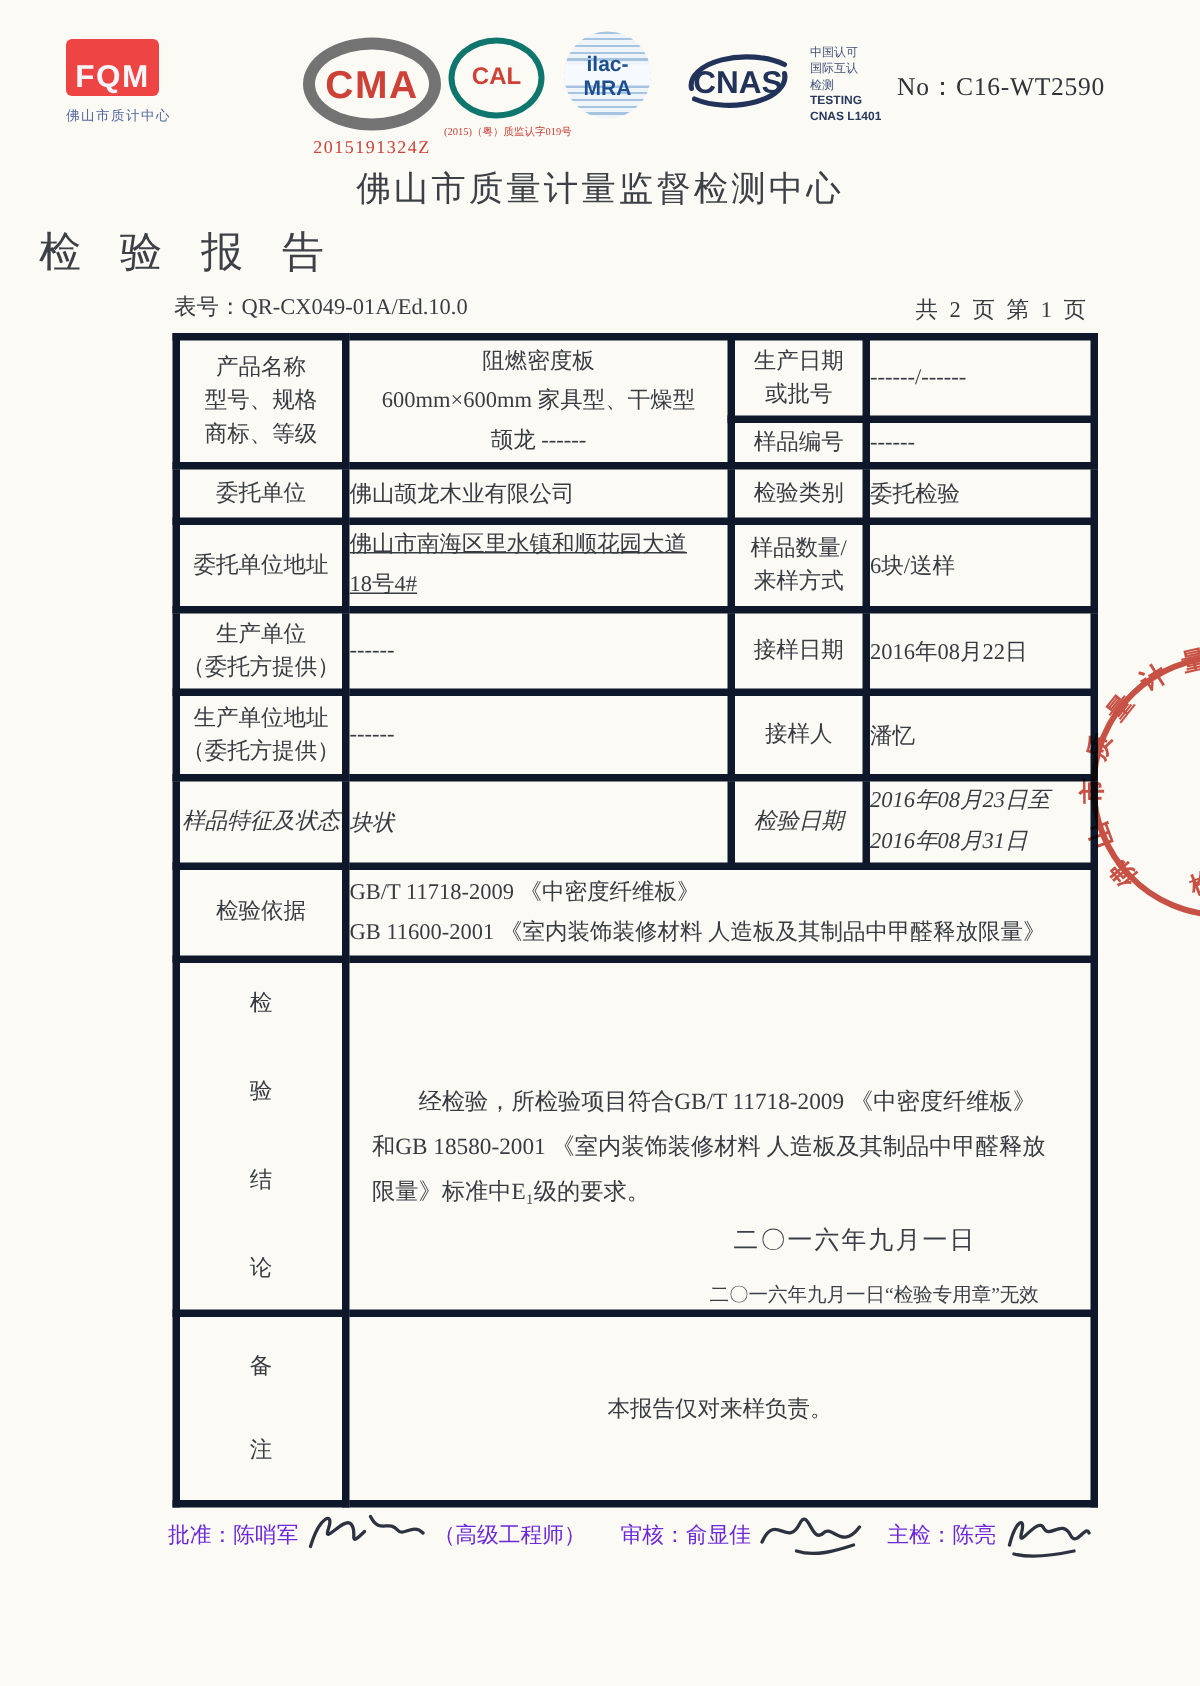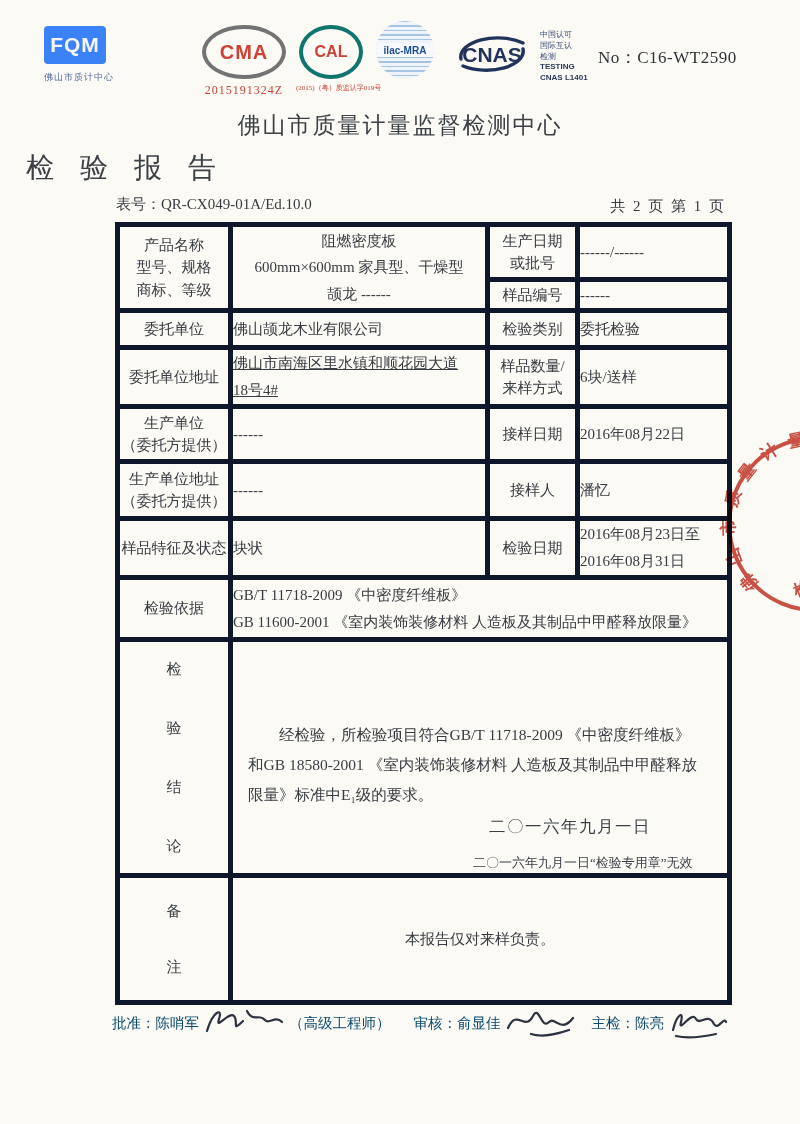--- a/index.html
+++ b/index.html
@@ -4,37 +4,37 @@
 <style>
   html,body{margin:0;padding:0;background:#e8e6e0;}
   .page{
     position:relative;width:800px;height:1124px;margin:0 auto;
     background:#fbfaf5;overflow:hidden;
     font-family:"Liberation Serif","DejaVu Serif",serif;
     color:#3b3e44;
   }
   
   .hdr-item{position:absolute;text-align:center;}
-  .fqm-box{width:62px;height:38px;background:#3b82f6;border-radius:4px;
-    display:flex;align-items:center;justify-content:center;
+  .fqm-box{width:62px;height:38px;background:#ef4444;border-radius:4px;
+    display:flex;align-items:flex-end;justify-content:center;
     color:#f4f6fa;font-family:"Liberation Sans",sans-serif;font-weight:bold;font-size:21px;letter-spacing:1px;}
   .fqm-cap{margin-top:7px;font-size:9px;color:#52679c;letter-spacing:1px;}
-  .cma-oval{width:76px;height:46px;border:4px solid #737373;border-radius:50%;
+  .cma-oval{width:76px;height:46px;border:8px solid #737373;border-radius:50%;
     display:flex;align-items:center;justify-content:center;
-    color:#cd4136;font-family:"Liberation Sans",sans-serif;font-weight:bold;font-size:20px;letter-spacing:1px;}
+    color:#cd4136;font-family:"Liberation Sans",sans-serif;font-weight:bold;font-size:26px;letter-spacing:1px;}
   .cma-num{margin-top:4px;font-size:12px;color:#cd4136;letter-spacing:1px;}
   .cal-oval{width:56px;height:46px;border:4px solid #0f766e;border-radius:50%;
     display:flex;align-items:center;justify-content:center;margin:0 auto;
     color:#cd4136;font-family:"Liberation Sans",sans-serif;font-weight:bold;font-size:16px;}
   .cal-cap{margin-top:4px;font-size:7px;color:#cd4136;white-space:nowrap;}
   .ilac-circle{width:58px;height:58px;border-radius:50%;margin:0 auto;position:relative;overflow:hidden;
     background:repeating-linear-gradient(180deg,#a6c4e0 0 1.5px,#eef4fa 1.5px 4.5px);}
   .ilac-strip{position:absolute;left:0;right:0;top:22px;height:14px;background:#f6f9fd;
     display:flex;align-items:center;justify-content:center;
-    font-family:"Liberation Sans",sans-serif;font-weight:bold;font-size:10px;color:#1d4e8f;}
+    font-family:"Liberation Sans",sans-serif;font-weight:bold;font-size:14px;color:#1d4e8f;}
   .cnas-wrap{display:flex;align-items:flex-start;gap:8px;}
   .cnas-mark{position:relative;width:80px;height:48px;}
   .cnas-mark svg{position:absolute;left:0;top:0;}
   .cnas-lines{font-size:8px;line-height:1.35;color:#41527a;text-align:left;
     font-family:"Liberation Sans",sans-serif;}
   .cnas-lines .b{font-weight:bold;color:#2a3a5e;}
   .report-no{position:absolute;left:598px;top:46px;font-size:17px;color:#2f3338;letter-spacing:.5px;}
   
   .title{position:absolute;left:0;right:0;top:110px;text-align:center;
     font-size:23px;letter-spacing:2px;color:#3d4147;}
@@ -59,21 +59,21 @@
     text-align:left;position:relative;z-index:2;}
   .concl-date{position:absolute;left:256px;top:174px;font-size:16.5px;letter-spacing:1.5px;
     color:#3a3e46;z-index:2;white-space:nowrap;}
   .concl-note{position:absolute;left:240px;top:212px;font-size:13px;color:#3a3e46;z-index:2;white-space:nowrap;}
   .remark-text{text-align:center;font-size:15px;}
   
   .stamp{position:absolute;mix-blend-mode:multiply;opacity:.88;pointer-events:none;}
   .stamp-edge{left:716px;top:424px;transform:rotate(-22deg);z-index:3;}
   
   .footer{position:absolute;left:112px;top:1000px;width:620px;height:46px;
-    font-size:14.5px;color:#0c4a6e;display:flex;align-items:center;white-space:nowrap;}
+    font-size:14.5px;color:#6d28d9;display:flex;align-items:center;white-space:nowrap;}
   .footer .sig{margin:0 2px;}
   .footer .gap1{width:10px;}
   .footer .gap2{width:26px;}
   .sig svg{vertical-align:middle;}
 </style>
 </head>
 <body>
 
 <div class="page">
 
@@ -191,21 +191,21 @@
     <tr style="height:57px;">
       <td class="lbl">
         <div>生产单位地址</div>
         <div>（委托方提供）</div>
       </td>
       <td class="val">------</td>
       <td class="lbl">接样人</td>
       <td class="val">潘忆</td>
     </tr>
 
-    <tr style="height:48px;">
+    <tr style="height:48px;font-style:italic;">
       <td class="lbl">样品特征及状态</td>
       <td class="val">块状</td>
       <td class="lbl">检验日期</td>
       <td class="val lh18">
         <div>2016年08月23日至</div>
         <div>2016年08月31日</div>
       </td>
     </tr>
 
     <tr style="height:62px;">

